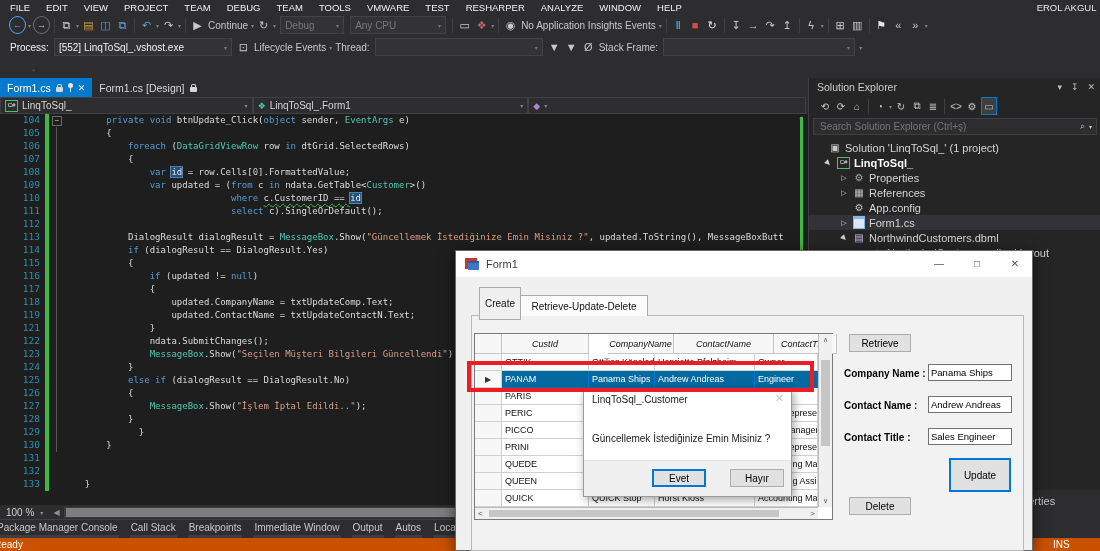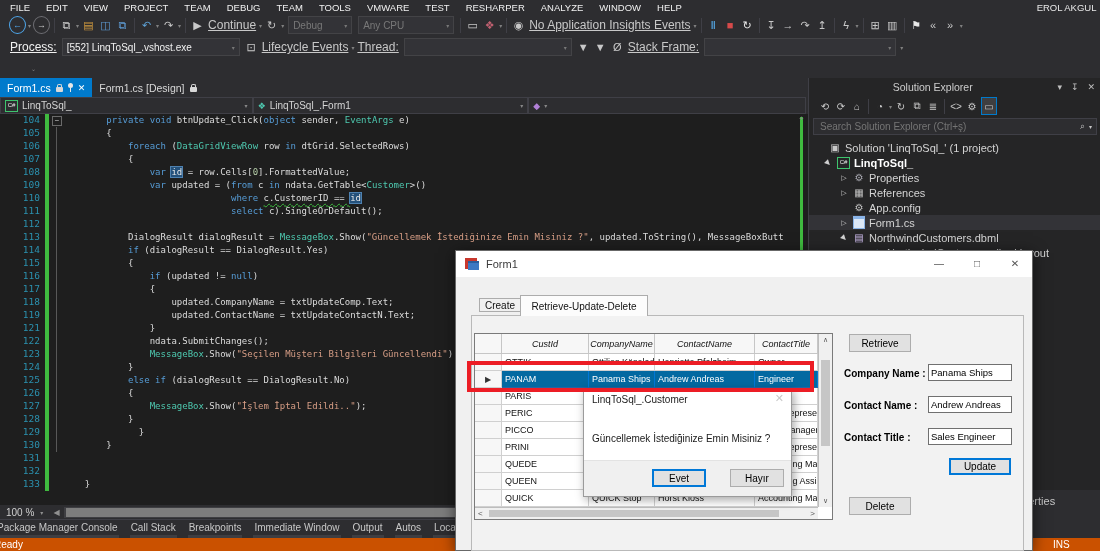--- a/index.html
+++ b/index.html
@@ -17,21 +17,21 @@
   #avatar{width:20px;height:13px;background:#8661C5;color:#fff;font-size:9px;display:flex;align-items:center;justify-content:center;}
   
   .tbrow{left:0;width:1100px;display:flex;align-items:center;}
   #tb1{top:14px;height:22px;padding-left:8px;}
   #tb2{top:36px;height:22px;padding-left:8px;}
   #tb3{top:58px;height:20px;padding-left:30px;}
   .ticon{flex:0 0 auto;min-width:15px;height:16px;display:flex;align-items:center;justify-content:center;
          font-size:11px;color:#c8c8c8;margin:0 1px;}
   .ticon.circ{width:15px;border-radius:50%;font-size:9px;}
   .tcaret{flex:0 0 auto;font-size:6px;color:#808080;margin:0 1px;}
-  .tlabel{flex:0 0 auto;font-size:12px;color:#c8c8c8;margin:0 2px;text-decoration:underline;}
+  .tlabel{flex:0 0 auto;font-size:10px;color:#c8c8c8;margin:0 2px;}
   .tdd{flex:0 0 auto;height:16px;border:1px solid #434346;background:#333337;display:flex;align-items:center;
        justify-content:space-between;padding:0 4px;margin:0 3px;font-size:10px;color:#787878;}
   .tdd .ddcaret{font-size:6px;color:#787878;margin-left:6px;}
   .tdd.bright{color:#f1f1f1;}
   
   #tabbar{left:0;top:78px;width:808px;height:19px;display:flex;background:#2d2d30;}
   .etab{display:flex;align-items:center;gap:5px;padding:0 7px;font-size:10.5px;color:#d8d8d8;height:19px;}
   .etab.active{background:#007ACC;color:#fff;}
   .lock{position:relative;width:7px;height:5px;background:#d8d8d8;border-radius:1px;margin-top:3px;flex:0 0 auto;}
   .lock::before{content:"";position:absolute;left:1px;top:-3px;width:3px;height:3px;border:1px solid #d8d8d8;border-bottom:none;border-radius:2px 2px 0 0;}
@@ -70,21 +70,21 @@
   
   #panel-tabs{left:0;top:519px;width:808px;height:19px;background:#2d2d30;display:flex;gap:11px;align-items:flex-start;border-top:1px solid #3f3f46;}
   .ptab{font-size:10px;color:#c8c8c8;padding:2px 1px 2px;border-bottom:4px solid #3e3e42;white-space:nowrap;}
   
   #statusbar{left:0;top:538px;width:1100px;height:13px;background:#CA5100;}
   #status-left{position:absolute;left:-6px;top:1px;font-size:10px;color:#fff;}
   #status-right{position:absolute;left:1053px;top:1px;font-size:10px;color:#fff;}
   
   #solx{left:808px;top:78px;width:292px;height:412px;background:#252526;border-left:1px solid #3f3f46;}
   #solx-title{display:flex;align-items:center;height:18px;padding:0 6px 0 8px;}
-  #solx-title .t{font-size:10.5px;color:#cccccc;flex:1;text-align:center;}
+  #solx-title .t{font-size:10.5px;color:#cccccc;flex:1;}
   #solx-title .wicon{font-size:9px;color:#bfbfbf;margin-left:9px;}
   #solx-toolbar{display:flex;align-items:center;height:20px;padding-left:8px;}
   #solx-toolbar .ticon{font-size:10px;min-width:14px;}
   #solx-toolbar .sel{border:1px solid #007ACC;background:#3e3e40;}
   #solx-search{margin:2px 4px 2px 4px;height:15px;background:#2d2d30;border:1px solid #3f3f46;display:flex;align-items:center;padding:0 4px;}
   #solx-search input{flex:1;background:transparent;border:none;outline:none;font-size:10px;color:#9a9a9a;font-family:"Liberation Sans",sans-serif;}
   #solx-search .wicon{font-size:9px;color:#c8c8c8;margin-left:4px;}
   #solx-tree{padding-top:3px;}
   .trow{display:flex;align-items:center;height:15px;gap:4px;}
   .trow .arr{flex:0 0 10px;font-size:7px;color:#d0d0d0;text-align:center;}
@@ -98,42 +98,42 @@
   #props-tab{left:1005px;top:495px;font-size:11px;color:#c8c8c8;}
   
   #form1{left:455px;top:250px;width:578px;height:301px;background:#f0f0f0;border:1px solid #686868;
          box-shadow:0 3px 14px rgba(0,0,0,.55);z-index:20;box-sizing:border-box;}
   #f-titlebar{position:absolute;left:0;top:0;width:100%;height:26px;background:#fff;}
   #f-icon{position:absolute;left:9px;top:6px;}
   #f-title{position:absolute;left:30px;top:7px;font-size:11px;color:#3b3b3b;}
   .f-btn{position:absolute;top:1px;width:30px;height:23px;display:flex;align-items:center;justify-content:center;font-size:10px;color:#555;}
   #f-min{left:468px;} #f-max{left:506px;} #f-close{left:544px;}
   .ftab{position:absolute;display:flex;align-items:center;justify-content:center;font-size:10px;color:#111;box-sizing:border-box;}
-  #ftab-create{left:23px;top:47px;width:42px;height:14px;background:#f0f0f0;border:1px solid #acacac;z-index:1;}
+  #ftab-create{left:23px;top:36px;width:42px;height:33px;background:#f0f0f0;border:1px solid #acacac;z-index:1;}
   #ftab-rud{left:64px;top:44px;width:128px;height:21px;background:#fcfcfc;border:1px solid #acacac;border-bottom:none;z-index:3;}
   #f-tabpage{position:absolute;left:15px;top:64px;width:553px;height:236px;background:#f2f2f2;border:1px solid #b9b9b9;box-sizing:border-box;}
   
   #grid{position:absolute;left:18px;top:82px;width:359px;height:187px;background:#fff;border:1px solid #7a7a7a;box-sizing:border-box;}
   .gh{position:absolute;display:flex;}
   .gcell{box-sizing:border-box;border-right:1px solid #d0d0d0;border-bottom:1px solid #d0d0d0;font-size:9px;color:#111;
          padding:0 3px;display:flex;align-items:center;overflow:hidden;white-space:nowrap;}
   .gcell.hdr{background:#f7f7f7;border-right:1px solid #c6c6c6;border-bottom:1px solid #c6c6c6;justify-content:center;font-style:italic;}
   .gcell.rowhdr{background:#f7f7f7;justify-content:center;font-size:8px;color:#333;}
   .grow-sel .gcell.datac{background:#0369a1;color:#fff;border-right-color:#0078D7;border-bottom-color:#2a62a0;}
   #grid-vs{position:absolute;right:0;top:0;width:14px;height:173px;background:#f0f0f0;border-left:1px solid #bdbdbd;box-sizing:border-box;}
   #grid-vs .sarr{position:absolute;left:0;width:13px;text-align:center;font-size:7px;color:#555;}
   #grid-vs .sthumb{position:absolute;left:2px;top:26px;width:9px;height:86px;background:#c6c6c6;}
   #grid-hs{position:absolute;left:0;bottom:0;width:343px;height:12px;background:#f0f0f0;border-top:1px solid #bdbdbd;box-sizing:border-box;}
   #grid-hs .sarr{position:absolute;top:1px;font-size:8px;color:#555;}
   #grid-hs .sthumb{position:absolute;left:14px;top:2px;width:290px;height:7px;background:#c6c6c6;}
   
   .fbtn{position:absolute;background:#e1e1e1;border:1px solid #adadad;display:flex;align-items:center;justify-content:center;
         font-size:10px;color:#000;box-sizing:border-box;}
   #btn-retrieve{left:393px;top:83px;width:62px;height:18px;}
-  #btn-update{left:493px;top:207px;width:62px;height:17px;border:2px solid #0078D7;}
+  #btn-update{left:493px;top:207px;width:62px;height:34px;border:2px solid #0078D7;}
   #btn-delete{left:393px;top:246px;width:62px;height:18px;}
   .flabel{position:absolute;left:388px;font-size:10px;font-weight:bold;color:#000;white-space:nowrap;}
   .fvalue{position:absolute;left:472px;width:84px;height:17px;border:1px solid #707070;background:#fff;font-size:9.5px;
           font-family:"Liberation Sans",sans-serif;padding:0 2px;box-sizing:border-box;color:#000;}
   #flab0{top:117px;} #flab1{top:149px;} #flab2{top:181px;}
   #fval0{top:113px;} #fval1{top:145px;} #fval2{top:177px;}
   
   #redrect{left:467px;top:361px;width:347px;height:31px;border:4px solid #EC1D25;z-index:40;box-sizing:border-box;}
   
   #msgbox{left:583px;top:388px;width:209px;height:109px;background:#fff;border:1px solid #9b9b9b;
@@ -582,21 +582,21 @@
       <span class="f-btn" id="f-max">□</span>
       <span class="f-btn" id="f-close">✕</span>
     </div>
     <div class="ftab" id="ftab-create">Create</div>
     <div class="ftab" id="ftab-rud">Retrieve-Update-Delete</div>
     <div id="f-tabpage"></div>
     <div id="grid">
         <div class="gh" style="top: 0px; left: 0px;">
           <div class="gcell hdr rowhdr" style="width: 27px; height: 20px;"></div>
           <div class="gcell hdr" style="width: 87px; height: 20px;">CustId</div>
-          <div class="gcell hdr" style="width: 66px; height: 20px;">CompanyName</div>
+          <div class="gcell hdr" style="width: 66px; height: 20px; margin-left: 19px;">CompanyName</div>
           <div class="gcell hdr" style="width: 100px; height: 20px;">ContactName</div>
           <div class="gcell hdr" style="width: 63px; height: 20px;">ContactTitle</div>
         </div>
         <div class="gh" style="top: 20px; left: 0px;">
           <div class="gcell rowhdr" style="width: 27px; height: 17px;"></div>
           <div class="gcell datac" style="width: 87px; height: 17px;">OTTIK</div>
           <div class="gcell datac" style="width: 66px; height: 17px;">Ottilies Käseladen</div>
           <div class="gcell datac" style="width: 100px; height: 17px;">Henriette Pfalzheim</div>
           <div class="gcell datac" style="width: 63px; height: 17px;">Owner</div>
         </div>

